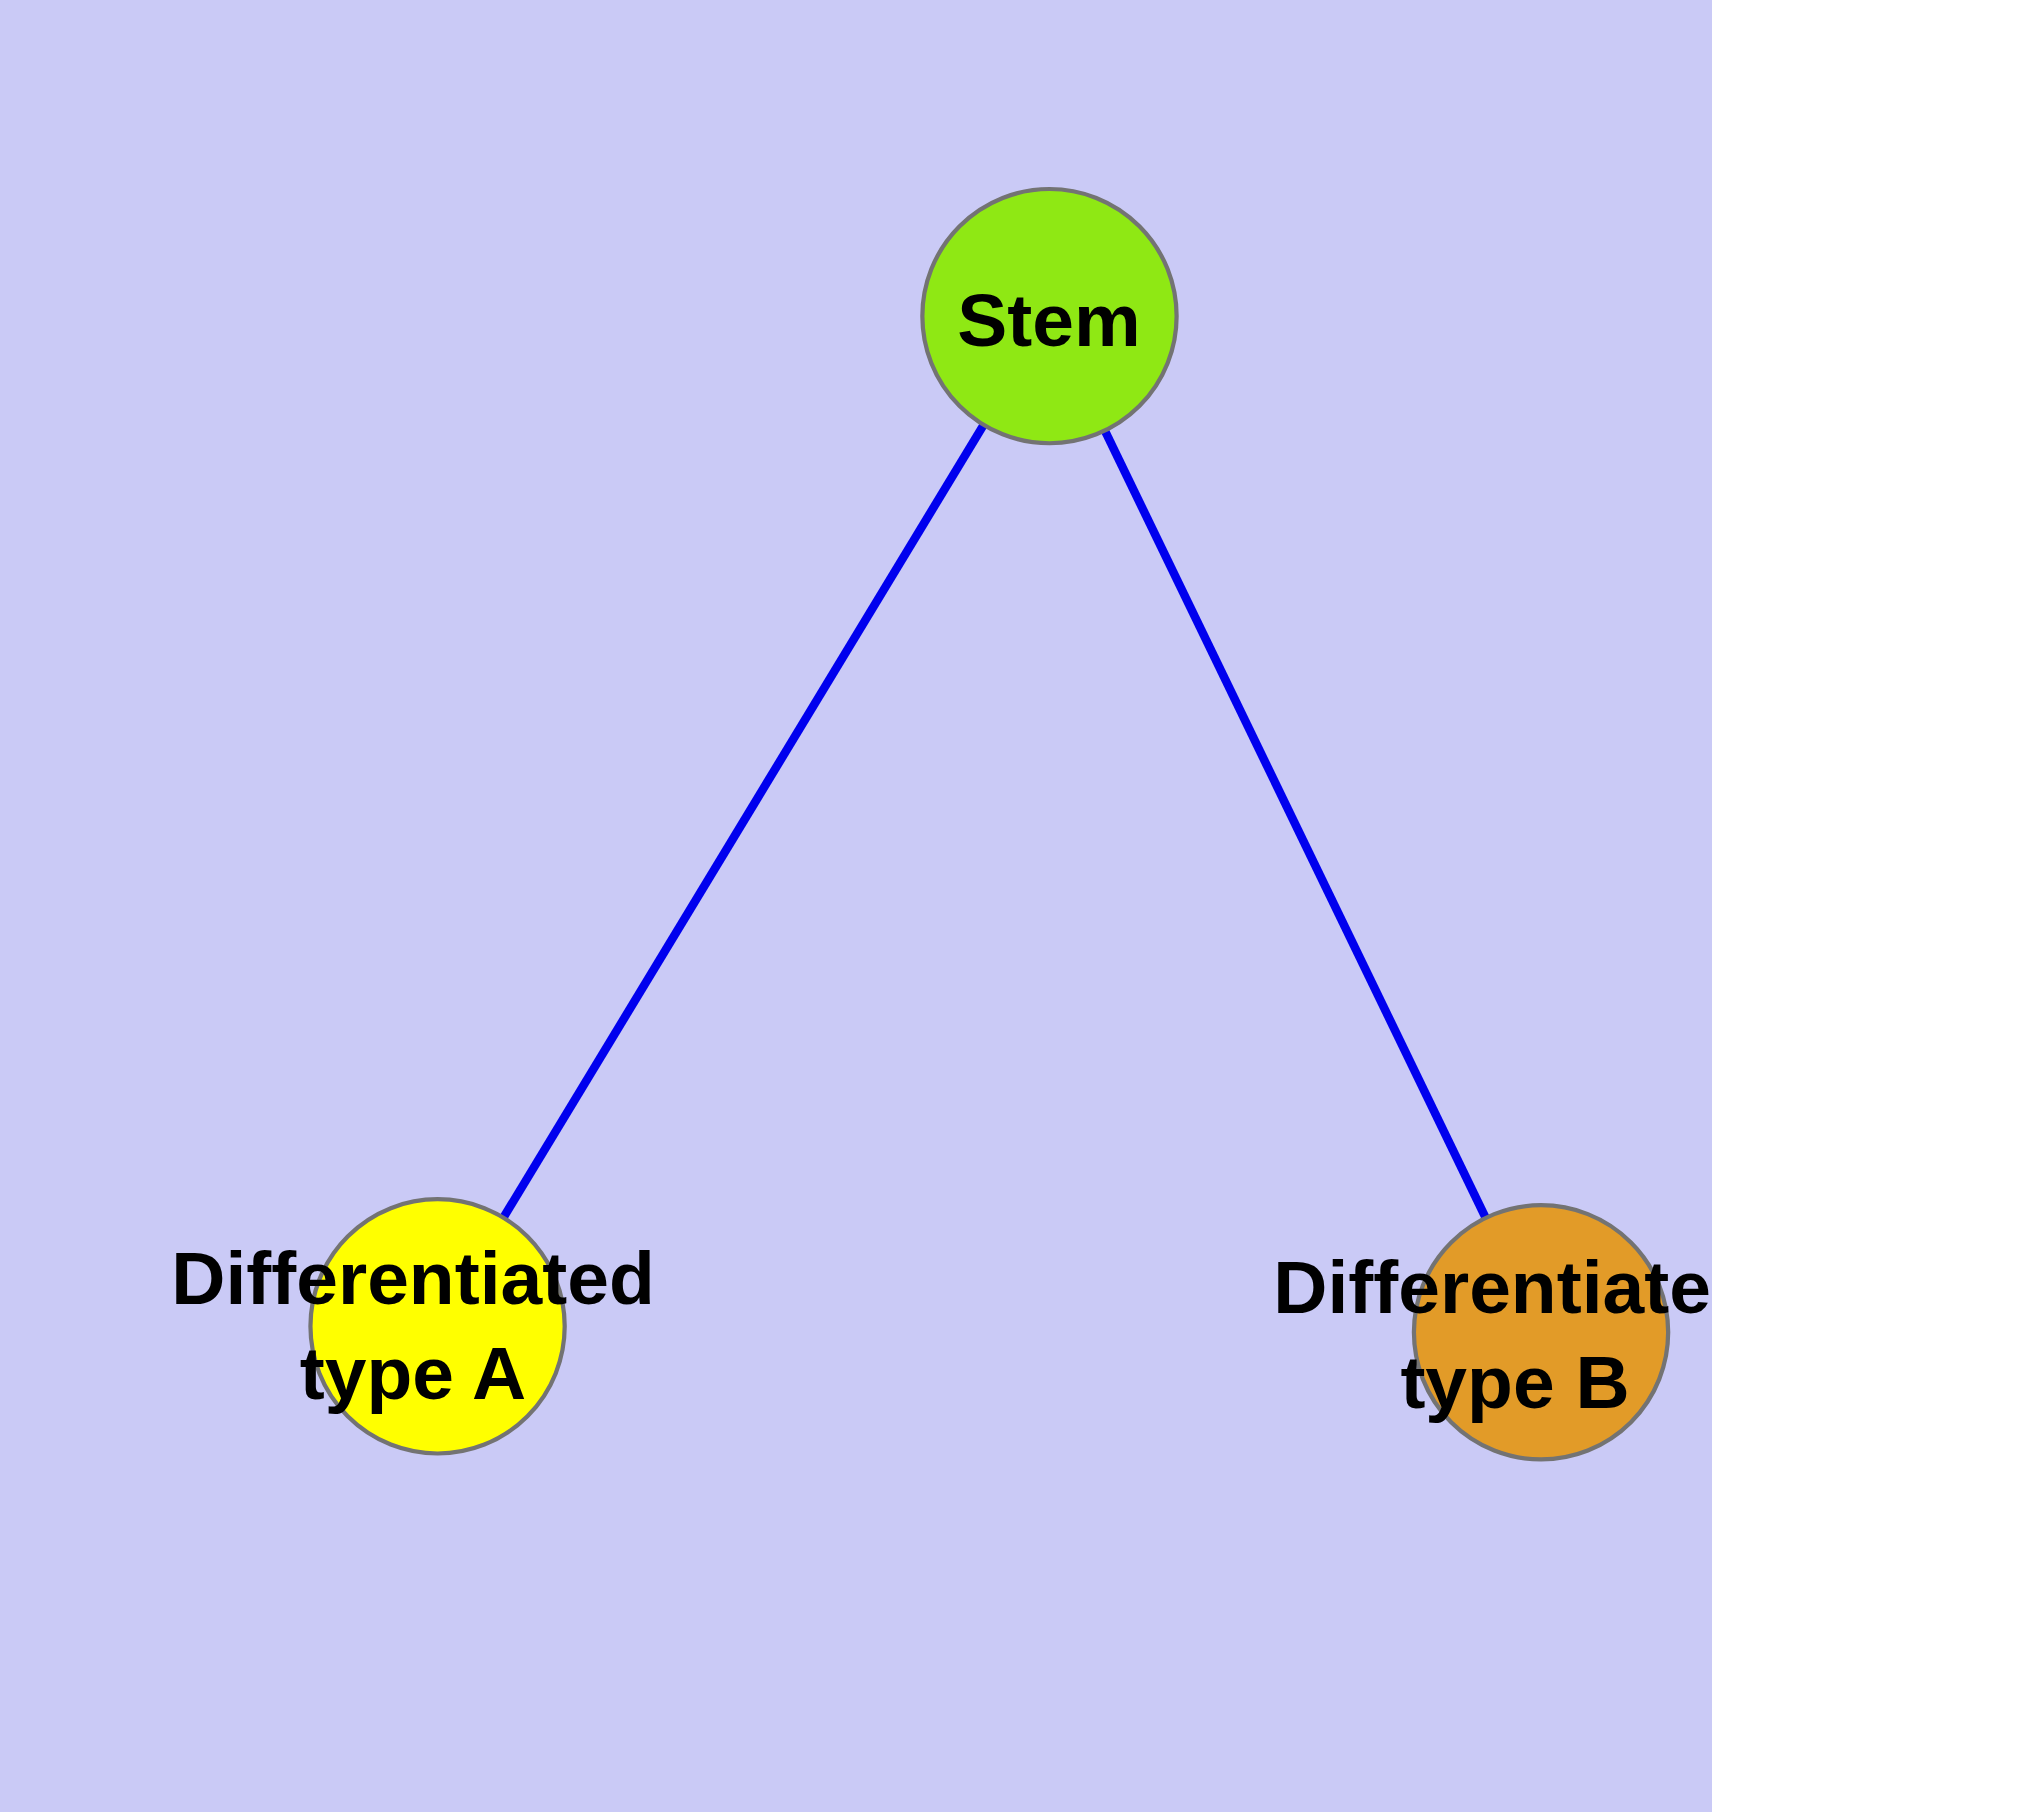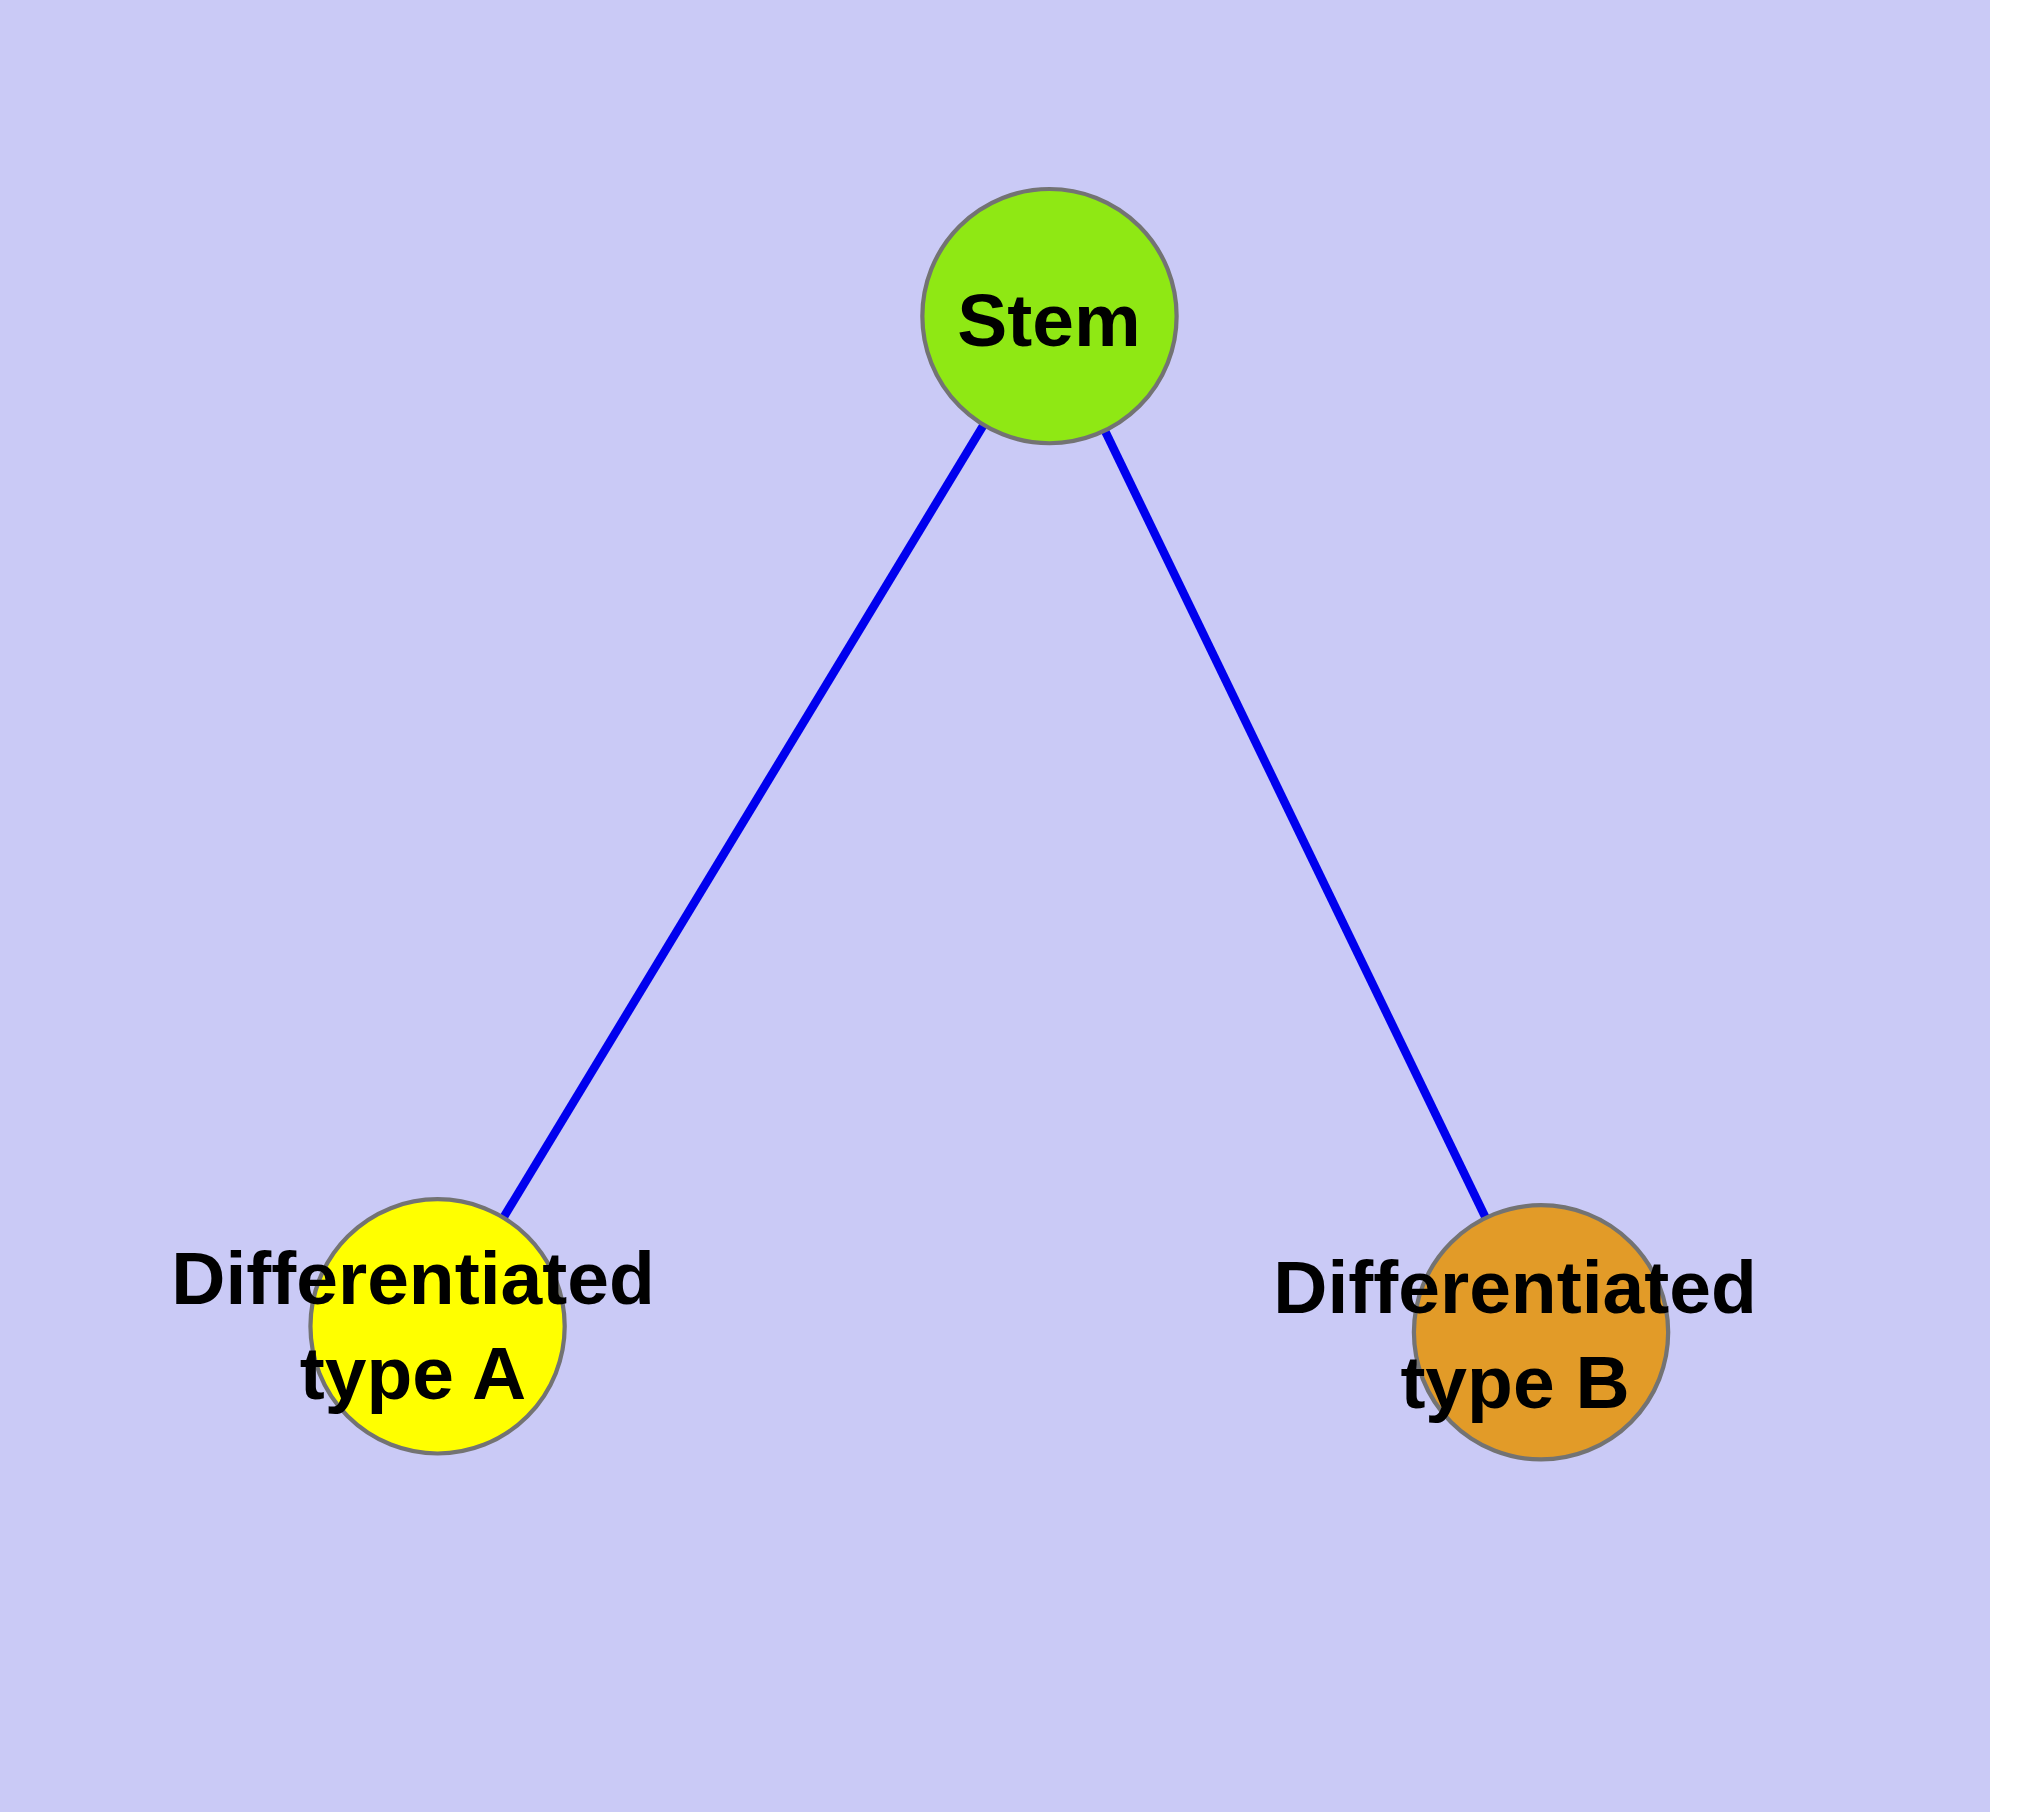--- a/index.html
+++ b/index.html
@@ -2,21 +2,21 @@
 <html style="font-size:13.6px"><head>
 <meta charset="utf-8">
 <style>
   html, body {
     margin: 0;
     padding: 0;
     background: #ffffff;
   }
   .canvas {
     position: relative;
-    width: 1990px;
+    width: 1712px;
     height: 1812px;
     overflow: hidden;
     font-family: "Liberation Sans", "DejaVu Sans", sans-serif;
   }
   .graph-svg {
     position: absolute;
     left: 0;
     top: 0;
   }
   .edge {

